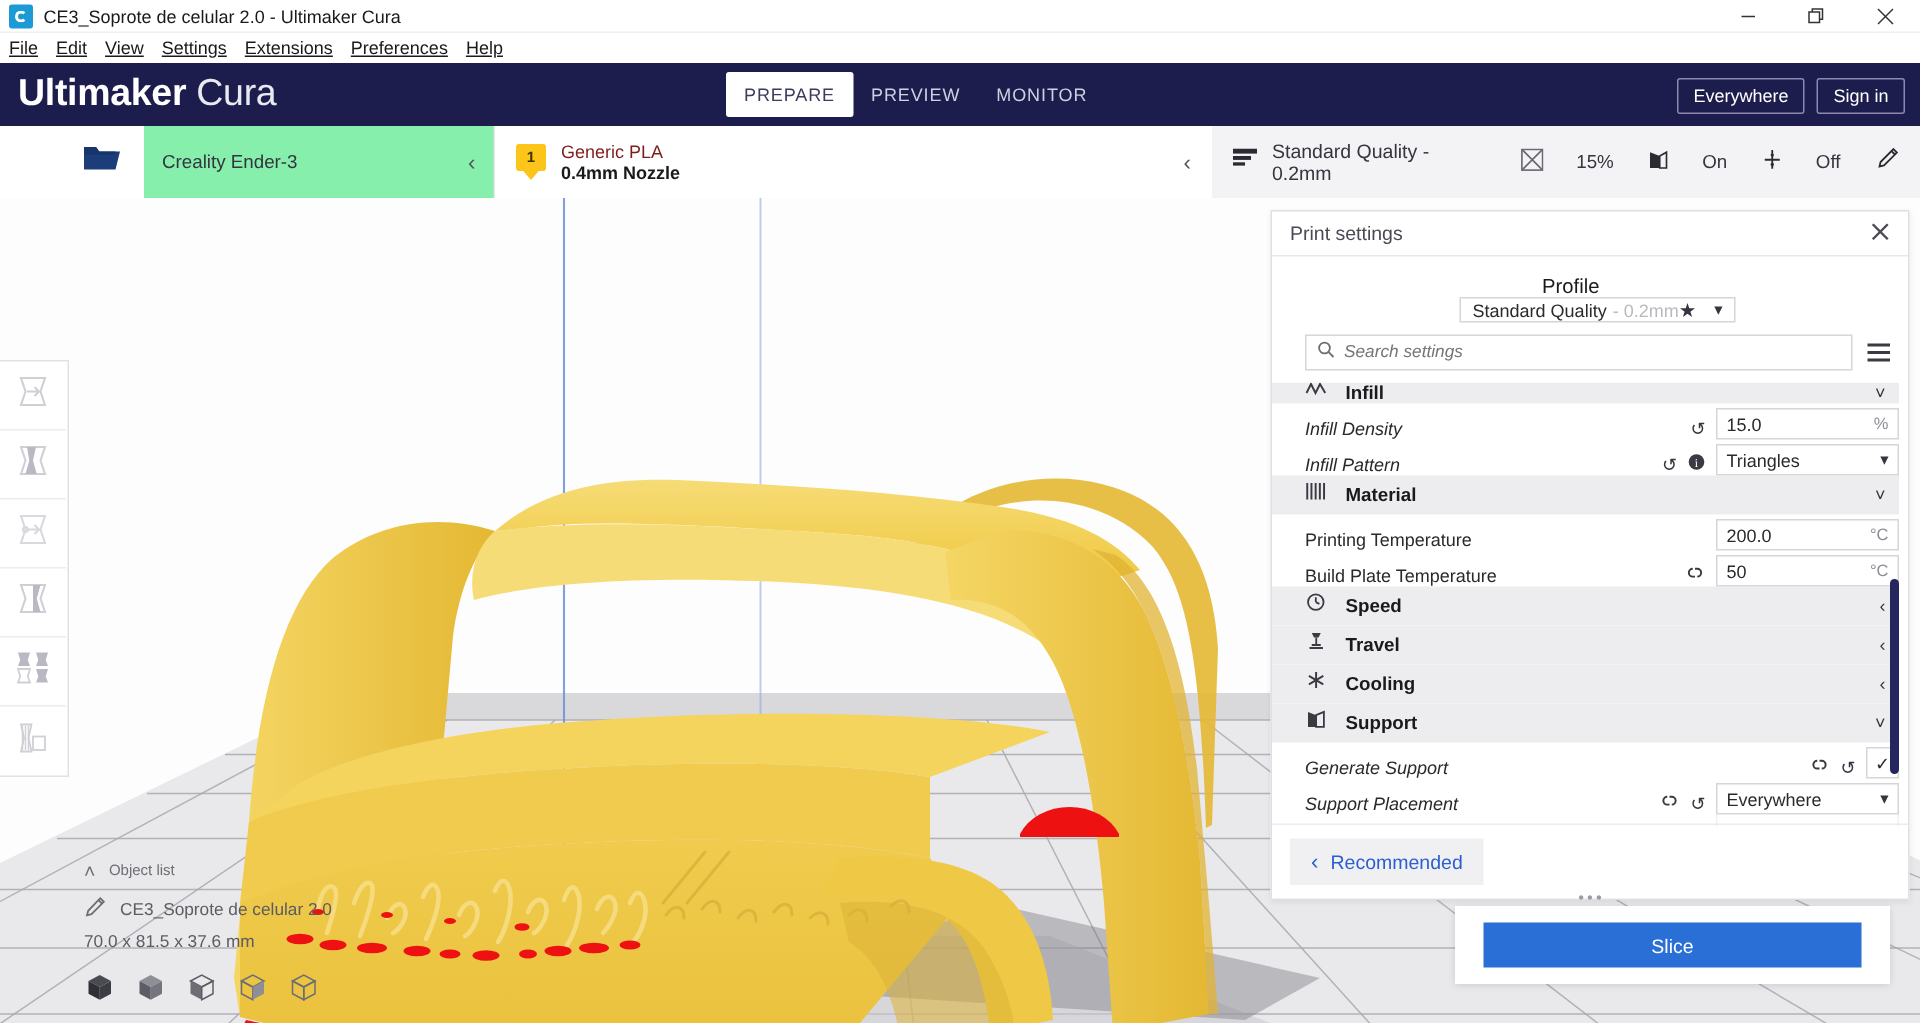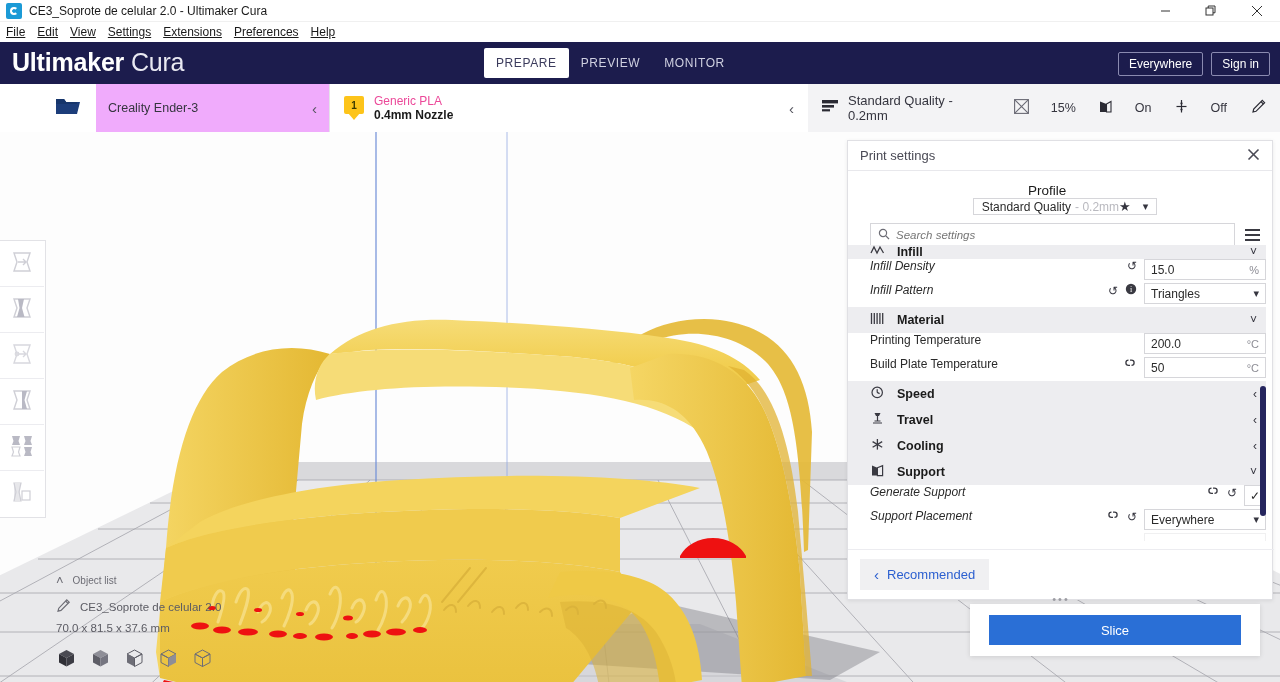--- a/index.html
+++ b/index.html
@@ -70,21 +70,21 @@
   .configbar {
     position: absolute; top: 84px; left: 0; width: 1280px; height: 48px;
     background: transparent;
   }
   .open-file-btn {
     position: absolute; left: 44px; top: 0px; width: 48px; height: 48px;
     background: #ffffff; display: flex; align-items: center; justify-content: center;
   }
   .machine-sel {
     position: absolute; left: 96px; top: 0; width: 234px; height: 48px;
-    background: #f0abfc; border-right: 1px solid #e4e4e8;
+    background: #86efac; border-right: 1px solid #e4e4e8;
     display: flex; align-items: center; padding: 0 12px;
   }
   .machine-sel .label { font-size: 12.5px; color: #35353f; }
   .material-sel {
     position: absolute; left: 330px; top: 0; width: 478px; height: 48px;
     background: #ffffff; display: flex; align-items: center; padding: 0 14px;
   }
   .extruder-badge {
     width: 20px; height: 24px; position: relative; margin-right: 10px;
   }
@@ -92,21 +92,21 @@
     width: 20px; height: 18px; background: #fdc41a; border-radius: 2px;
     display: flex; align-items: center; justify-content: center;
     font-size: 10px; color: #3a3a00; font-weight: 600;
   }
   .extruder-badge .tip {
     position: absolute; left: 4px; top: 17px; width: 0; height: 0;
     border-left: 6px solid transparent; border-right: 6px solid transparent;
     border-top: 7px solid #fdc41a;
   }
   .mat-lines { display: flex; flex-direction: column; line-height: 14px; }
-  .mat-lines .l1 { font-size: 12px; color: #ec4899; }
+  .mat-lines .l1 { font-size: 12px; color: #7f1d1d; }
   .mat-lines .l2 { font-size: 12px; color: #1a1a1a; font-weight: 700; }
   .chev-left {
     margin-left: auto; font-size: 15px; color: #55555f; line-height: 1;
   }
   .settings-sel {
     position: absolute; left: 808px; top: 0; width: 472px; height: 48px;
     background: #f3f3f5; display: flex; align-items: center; padding: 0 14px;
   }
   .settings-sel .qname { font-size: 13px; color: #35353f; margin-left: 10px; }
   .sum-item {
@@ -173,24 +173,24 @@
   }
   .search-box input {
     border: none; outline: none; font-size: 11.5px; font-style: italic;
     color: #9b9ba2; width: 100%; font-family: "Liberation Sans", sans-serif;
     background: transparent;
   }
   .burger { display: flex; flex-direction: column; gap: 3px; }
   .burger span { display: block; width: 15px; height: 2px; background: #3a3a42; }
 
   .ps-list {
-    position: absolute; left: 0; top: 104px; width: 426px; height: 296px;
+    position: absolute; left: 0; top: 114px; width: 426px; height: 296px;
     overflow: hidden; padding-left: 22px; padding-right: 8px;
   }
-  .srow { display: flex; align-items: flex-start; height: 24px; font-size: 12px; }
+  .srow { display: flex; align-items: flex-end; height: 24px; font-size: 12px; }
   .srow .nm { color: #2a2a2a; font-style: italic; }
   .srow .nm.plain { font-style: normal; }
   .srow .icons { margin-left: auto; display: flex; align-items: center; gap: 7px; padding-right: 7px; }
   .valbox {
     width: 122px; height: 21px; border: 1px solid #d6d6da; display: flex;
     align-items: center; padding: 0 6px; font-size: 12px; color: #2a2a2a;
     background: #fff; flex: none;
   }
   .valbox .unit { margin-left: auto; color: #8d8d95; font-size: 11px; }
   .valbox .cv { margin-left: auto; font-size: 11px; color: #35353f; }

